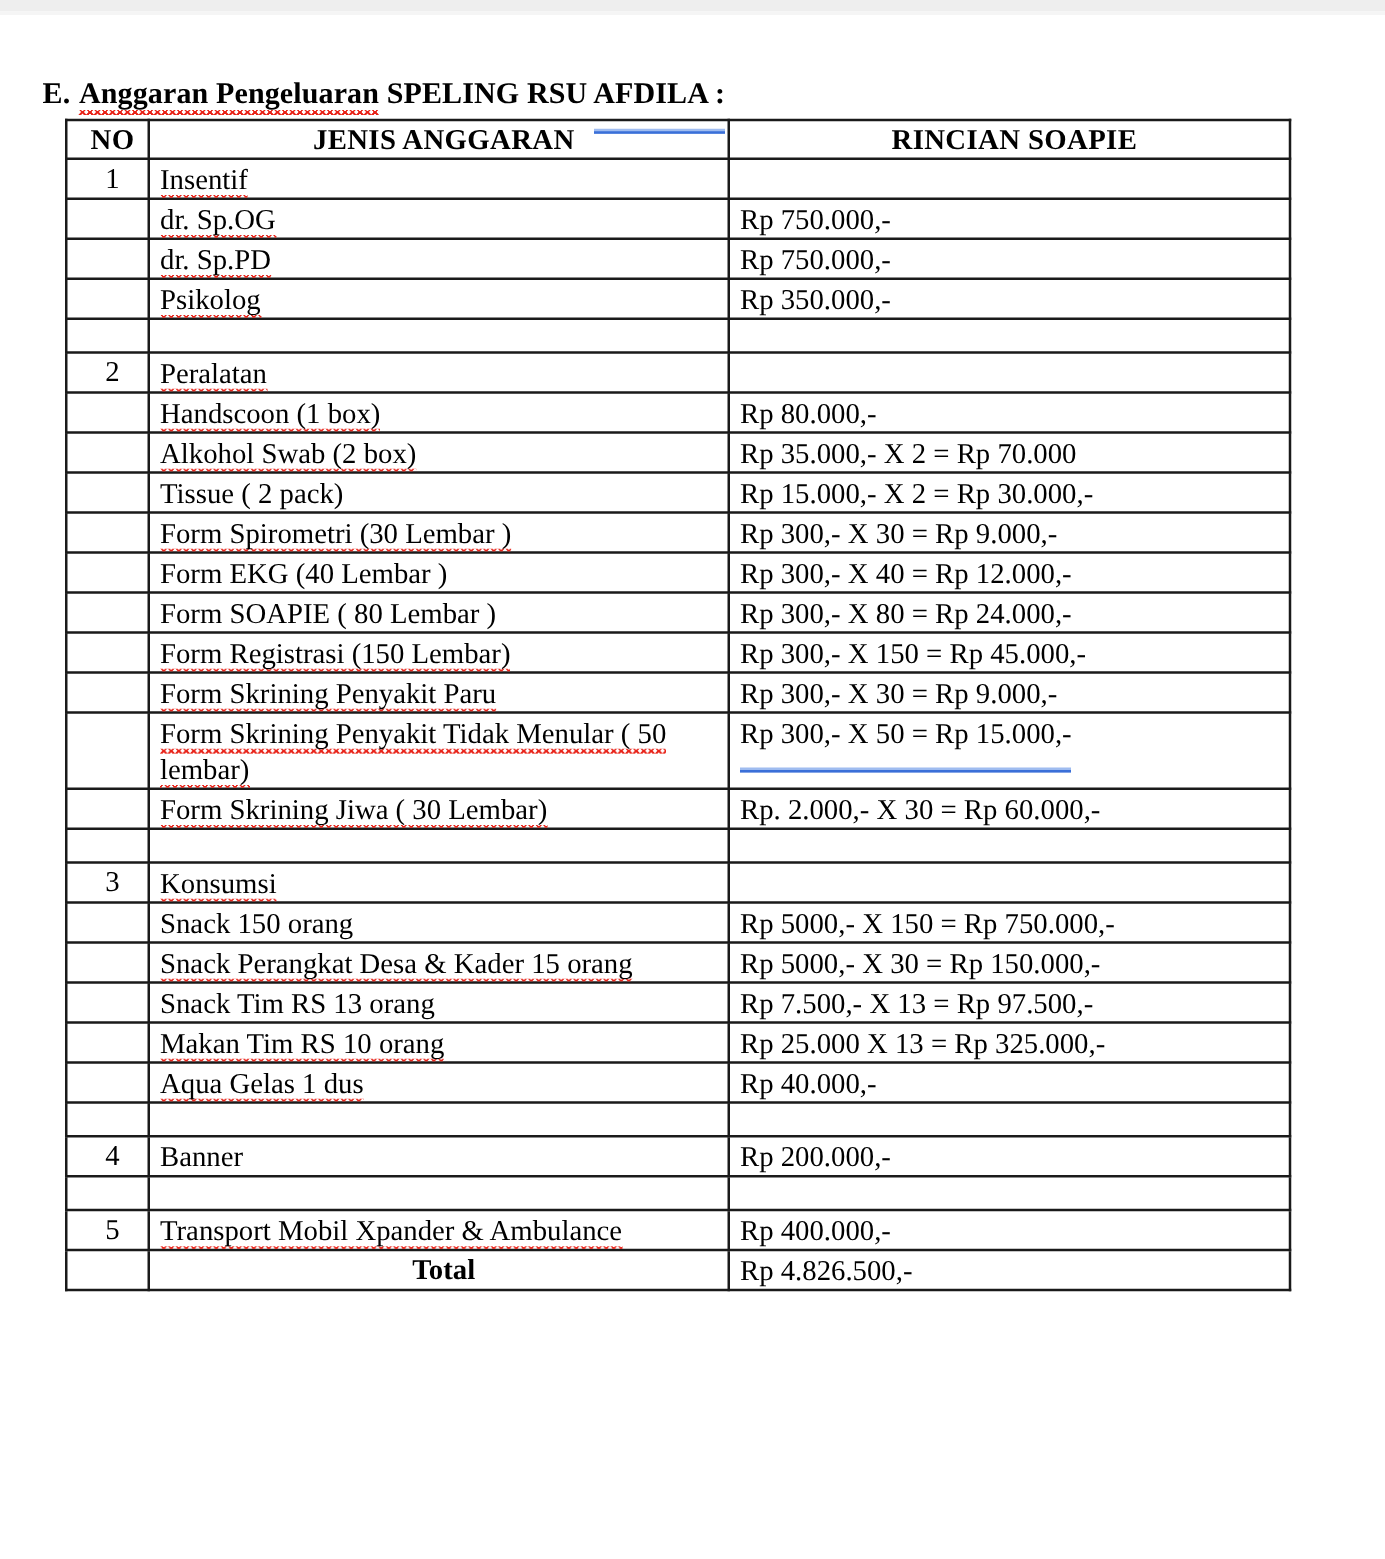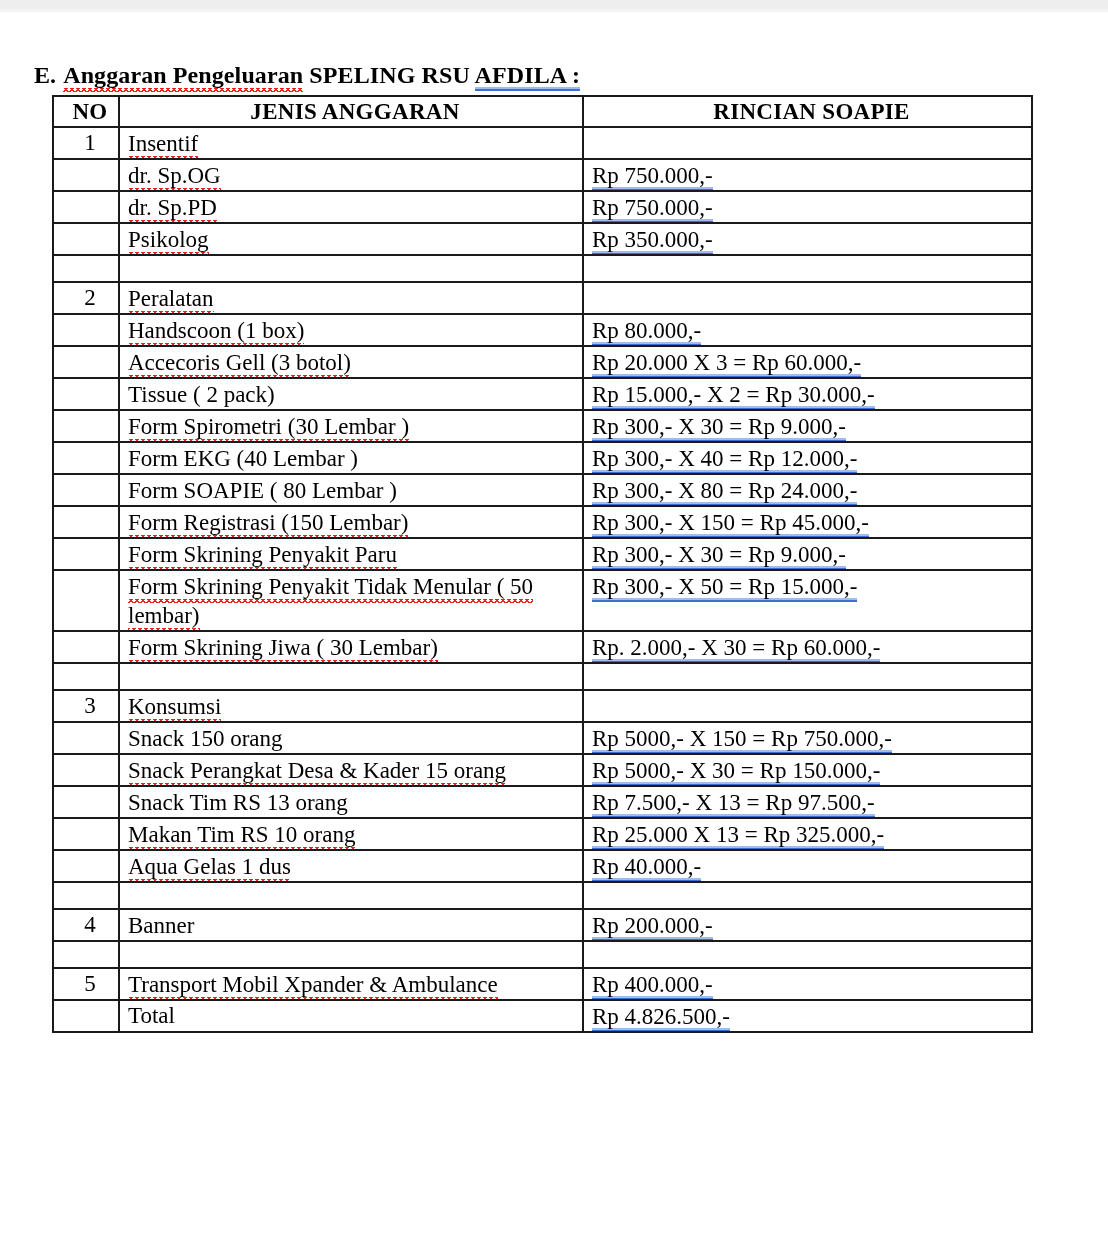--- a/index.html
+++ b/index.html
@@ -48,21 +48,21 @@
     background-repeat: repeat-x;
     background-position: bottom 0px left 0px;
     background-size: 6px 4px;
     background-image:
       linear-gradient(45deg, transparent 45%, #e8241a 45%, #e8241a 62%, transparent 62%),
       linear-gradient(-45deg, transparent 45%, #e8241a 45%, #e8241a 62%, transparent 62%);
     padding-bottom: 4px;
   }
   .bu { 
     box-shadow: inset 0 -2px 0 0 #3a6fd8, inset 0 -4px 0 0 #9fbcf0;
-    padding-bottom: 3px;
+    padding-bottom: 19px;
   }
 
   
   table.budget {
     border-collapse: collapse;
     margin-left: 52px;
     width: 979px;
     table-layout: fixed;
   }
   table.budget td, table.budget th {
@@ -87,22 +87,22 @@
     letter-spacing: 0.3px;
     border-radius: 15px;
   }
   td.no {
     text-align: center;
     padding-left: 0;
   }
   td.blank { height: 27px; }
   td.two-line { height: 58px; }
   td.total-label {
-    text-align: left;
-    font-weight: normal;
+    text-align: center;
+    font-weight: bold;
     padding-left: 0;
   }
   td.total-amt { font-weight: normal; }
   .cellwrap { display: block; padding-top: 1px; }
 </style>
 </head>
 <body>
 
 <div id="top-strip"></div>
 <div id="top-strip-divider"></div>
@@ -178,24 +178,24 @@
           <td>
             <span class="cellwrap"><span class="sq">Handscoon (1 box)</span></span>
           </td>
           <td>
             <span class="cellwrap"><span class="bu">Rp 80.000,-</span></span>
           </td>
         </tr>
         <tr>
           <td class="no"></td>
           <td>
-            <span class="cellwrap"><span class="sq">Accecoris Gell (3 botol)</span></span>
-          </td>
-          <td>
-            <span class="cellwrap"><span class="bu">Rp 20.000 X 3 = Rp 60.000,-</span></span>
+            <span class="cellwrap"><span class="sq">Alkohol Swab (2 box)</span></span>
+          </td>
+          <td>
+            <span class="cellwrap"><span class="bu">Rp 35.000,- X 2 = Rp 70.000</span></span>
           </td>
         </tr>
         <tr>
           <td class="no"></td>
           <td>
             <span class="cellwrap"><span>Tissue ( 2 pack)</span></span>
           </td>
           <td>
             <span class="cellwrap"><span class="bu">Rp 15.000,- X 2 = Rp 30.000,-</span></span>
           </td>

